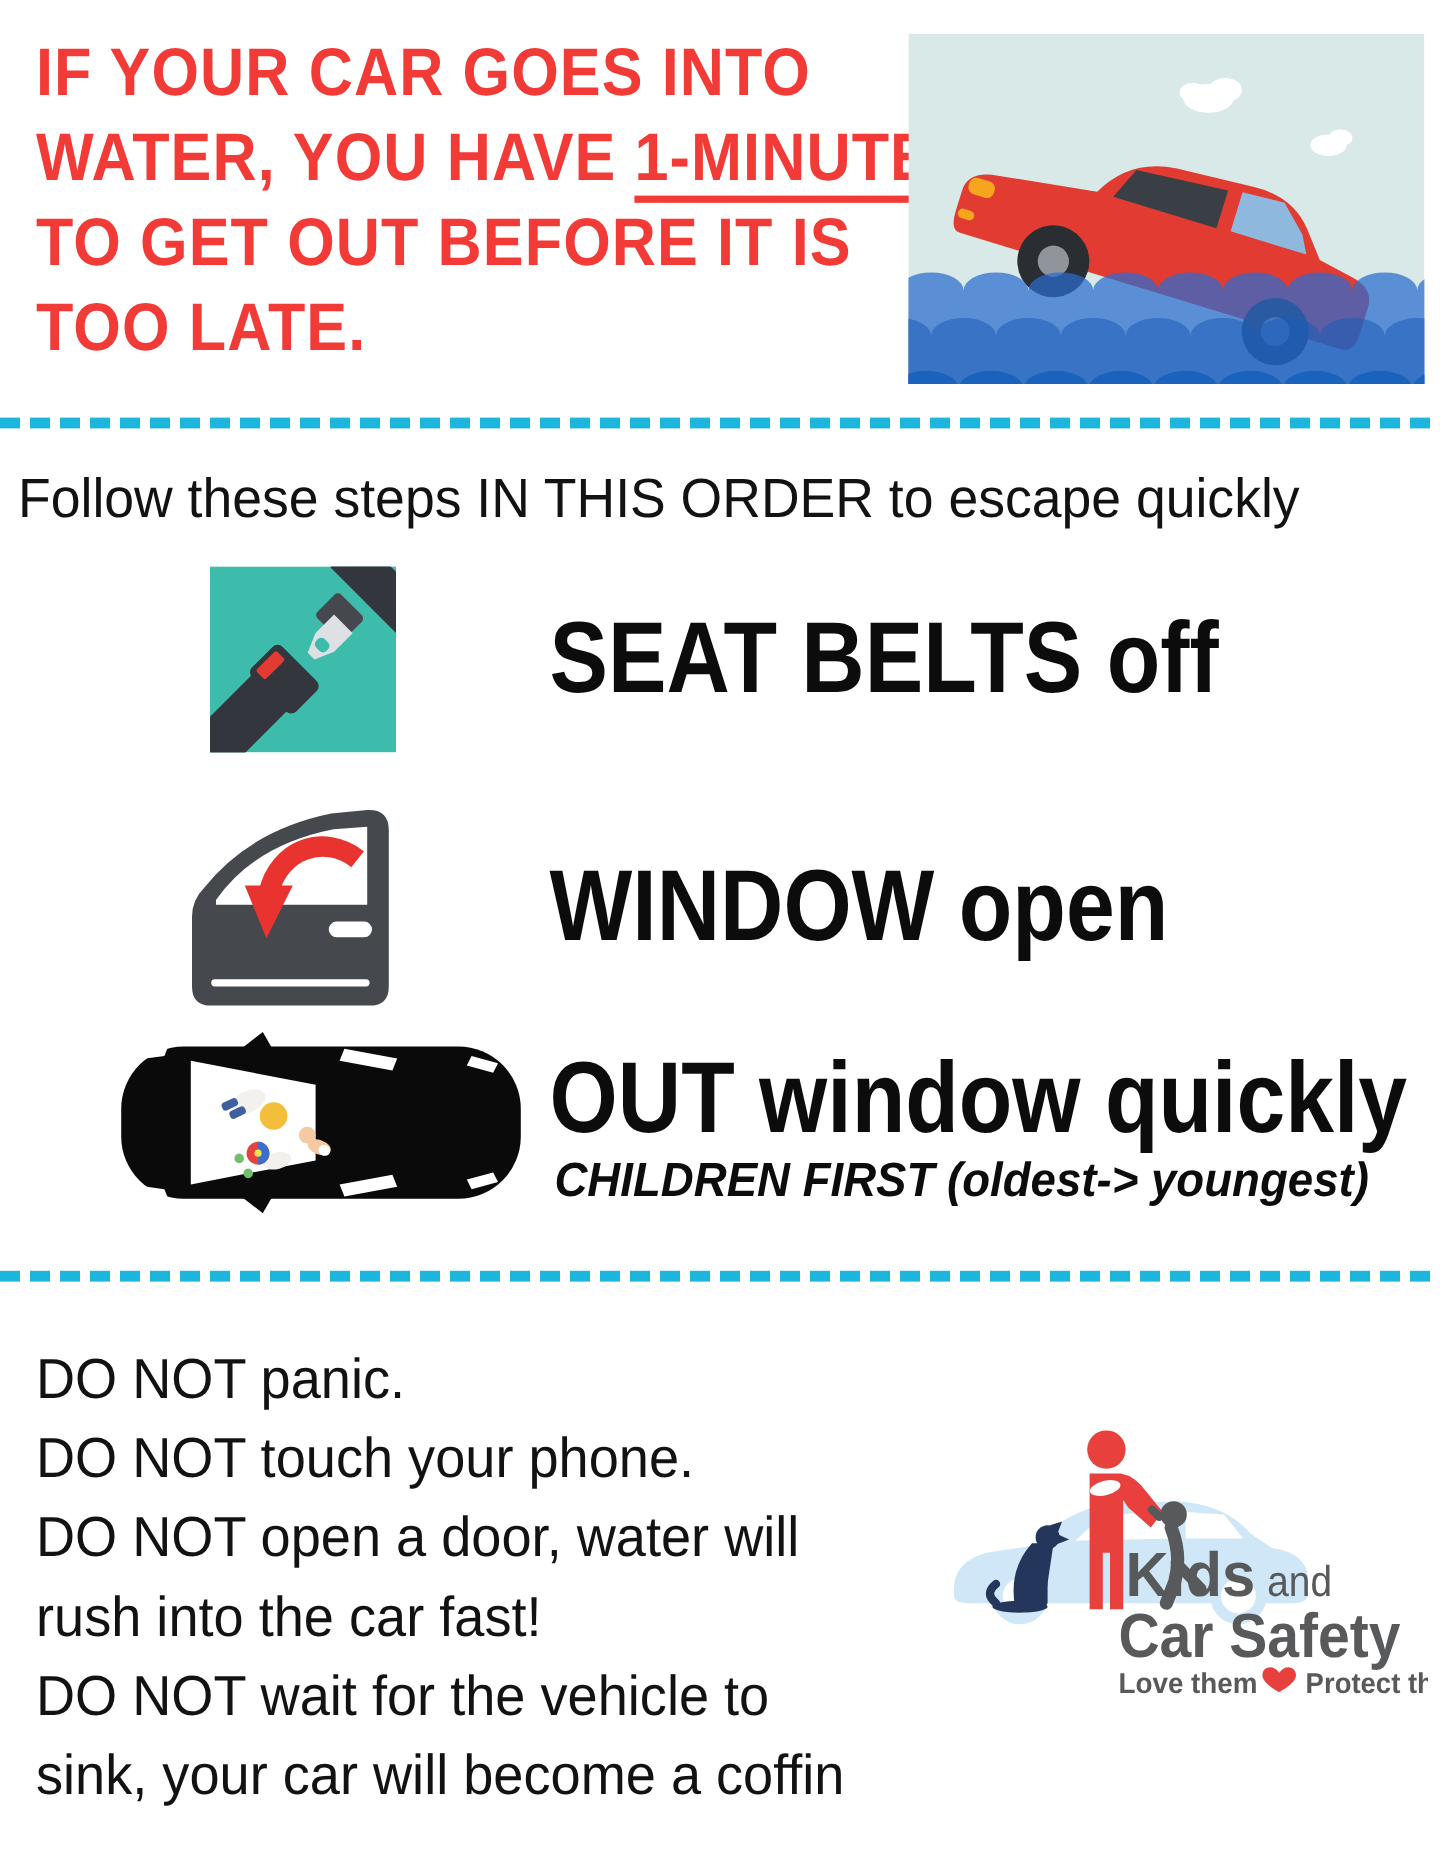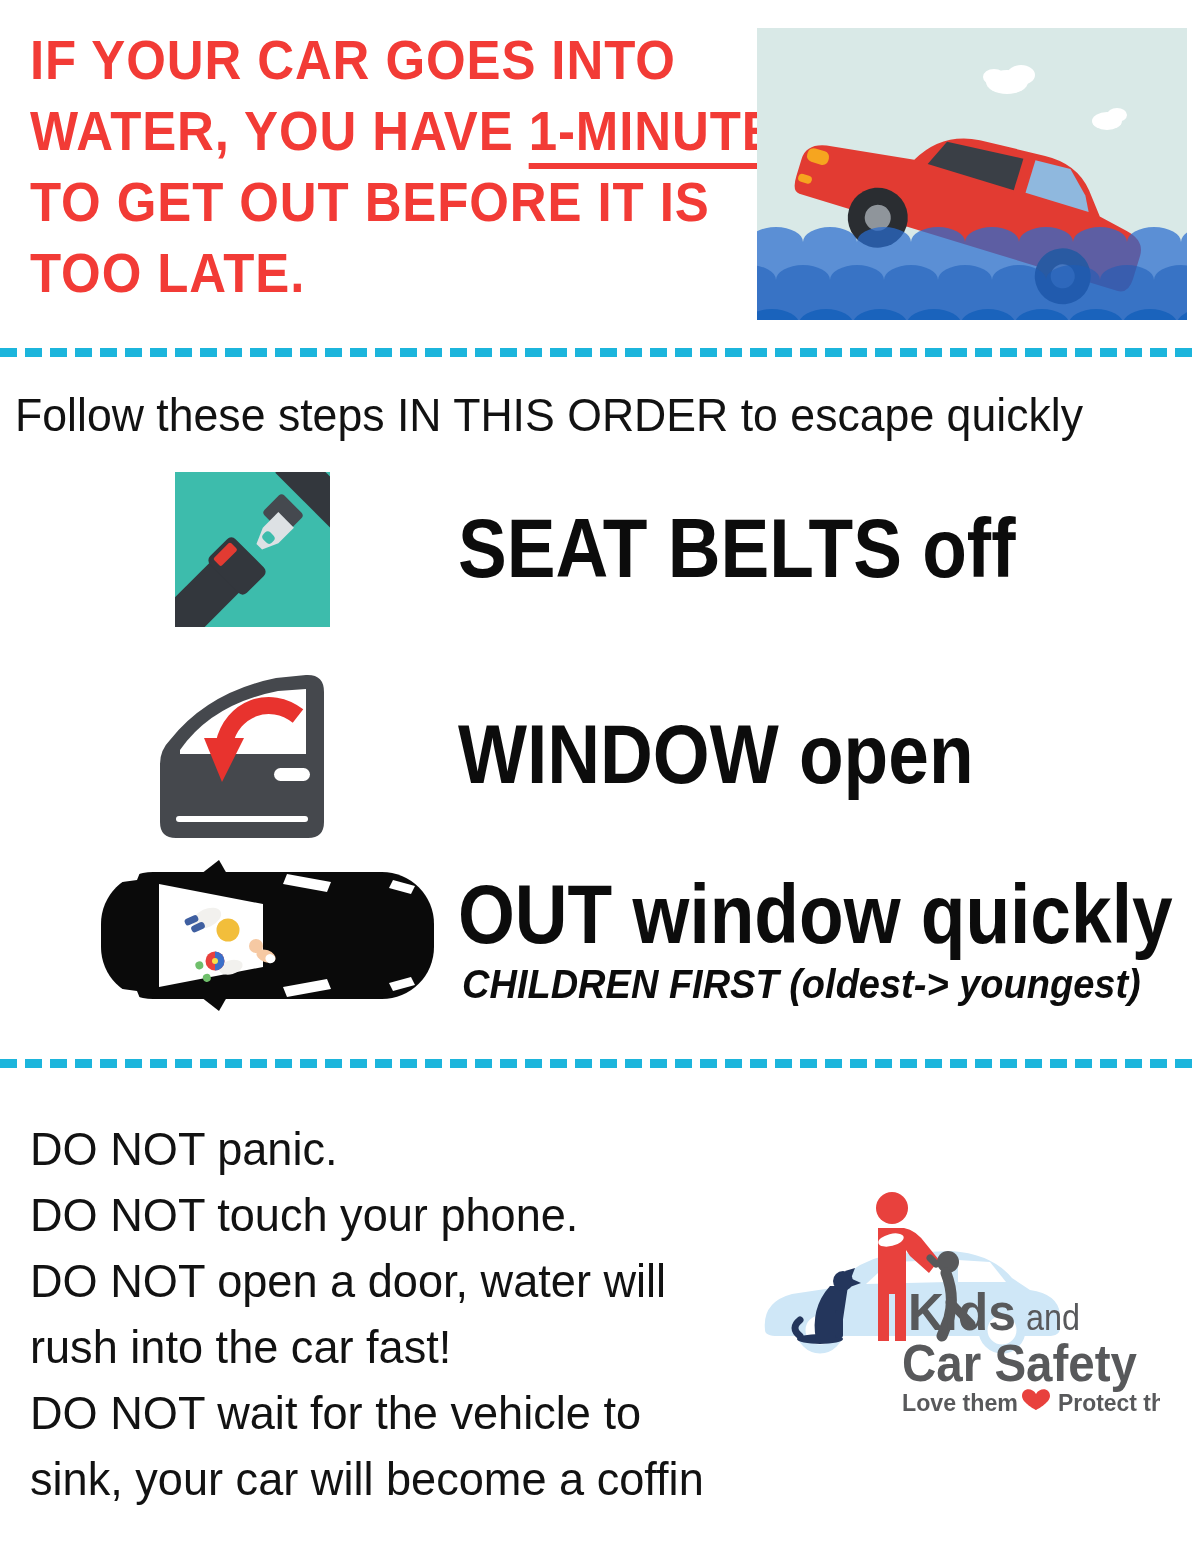--- a/index.html
+++ b/index.html
@@ -34,21 +34,21 @@
              white-space:nowrap;transform:scaleX(.87);transform-origin:left top;}
   .s1{top:500px;}
   .s2{top:706px;}
   .s3{top:866px;}
   .stepsub{position:absolute;left:462px;top:962px;font-size:40px;font-style:italic;font-weight:700;
            color:#0c0c0c;white-space:nowrap;transform:scaleX(.95);transform-origin:left top;}
 
   .warnings{position:absolute;left:30px;top:1116px;font-size:47px;line-height:66px;color:#121212;
             white-space:nowrap;transform:scaleX(.96);transform-origin:left top;}
 
-  .logo{position:absolute;left:740px;top:1178px;width:420px;height:250px;}
+  .logo{position:absolute;left:770px;top:1178px;width:420px;height:250px;}
   .logo text{font-family:"Liberation Sans",sans-serif;}
 </style>
 </head>
 <body>
 
 <div class="page">
 
   <div class="headline">
     <div><span>IF YOUR CAR GOES INTO</span></div>
     <div><span>WATER, YOU HAVE </span><span class="u">1-MINUTE</span></div>

